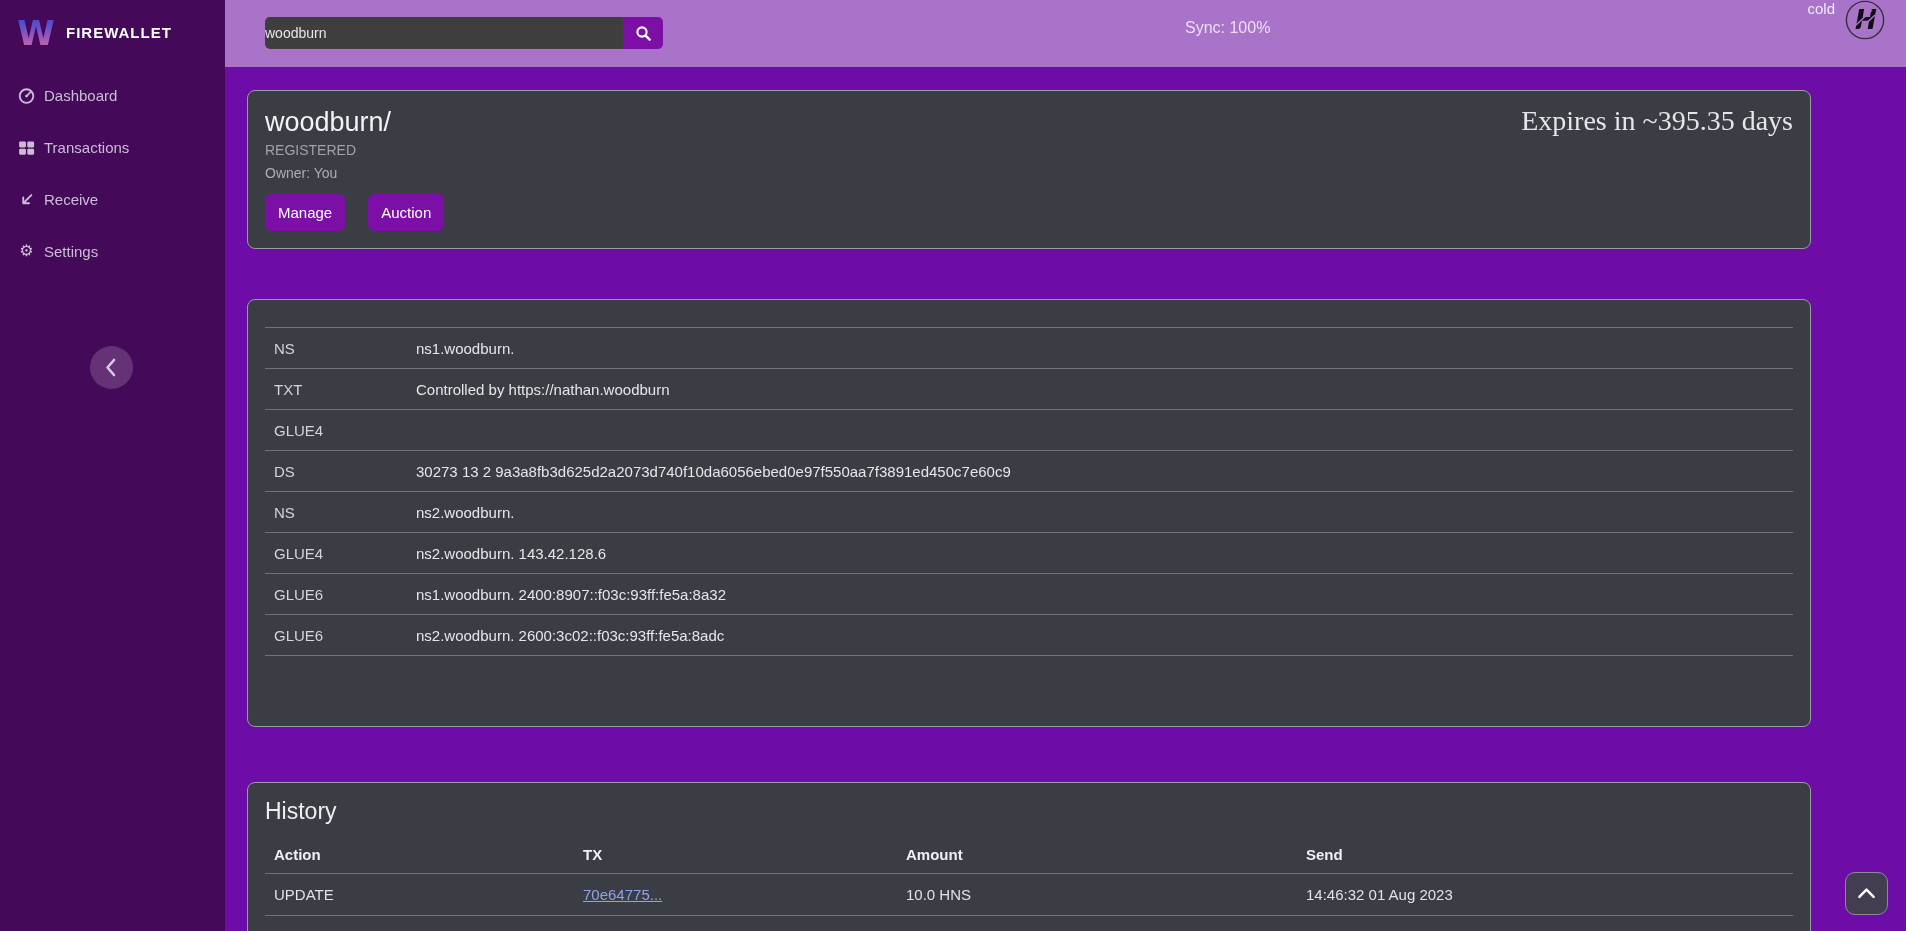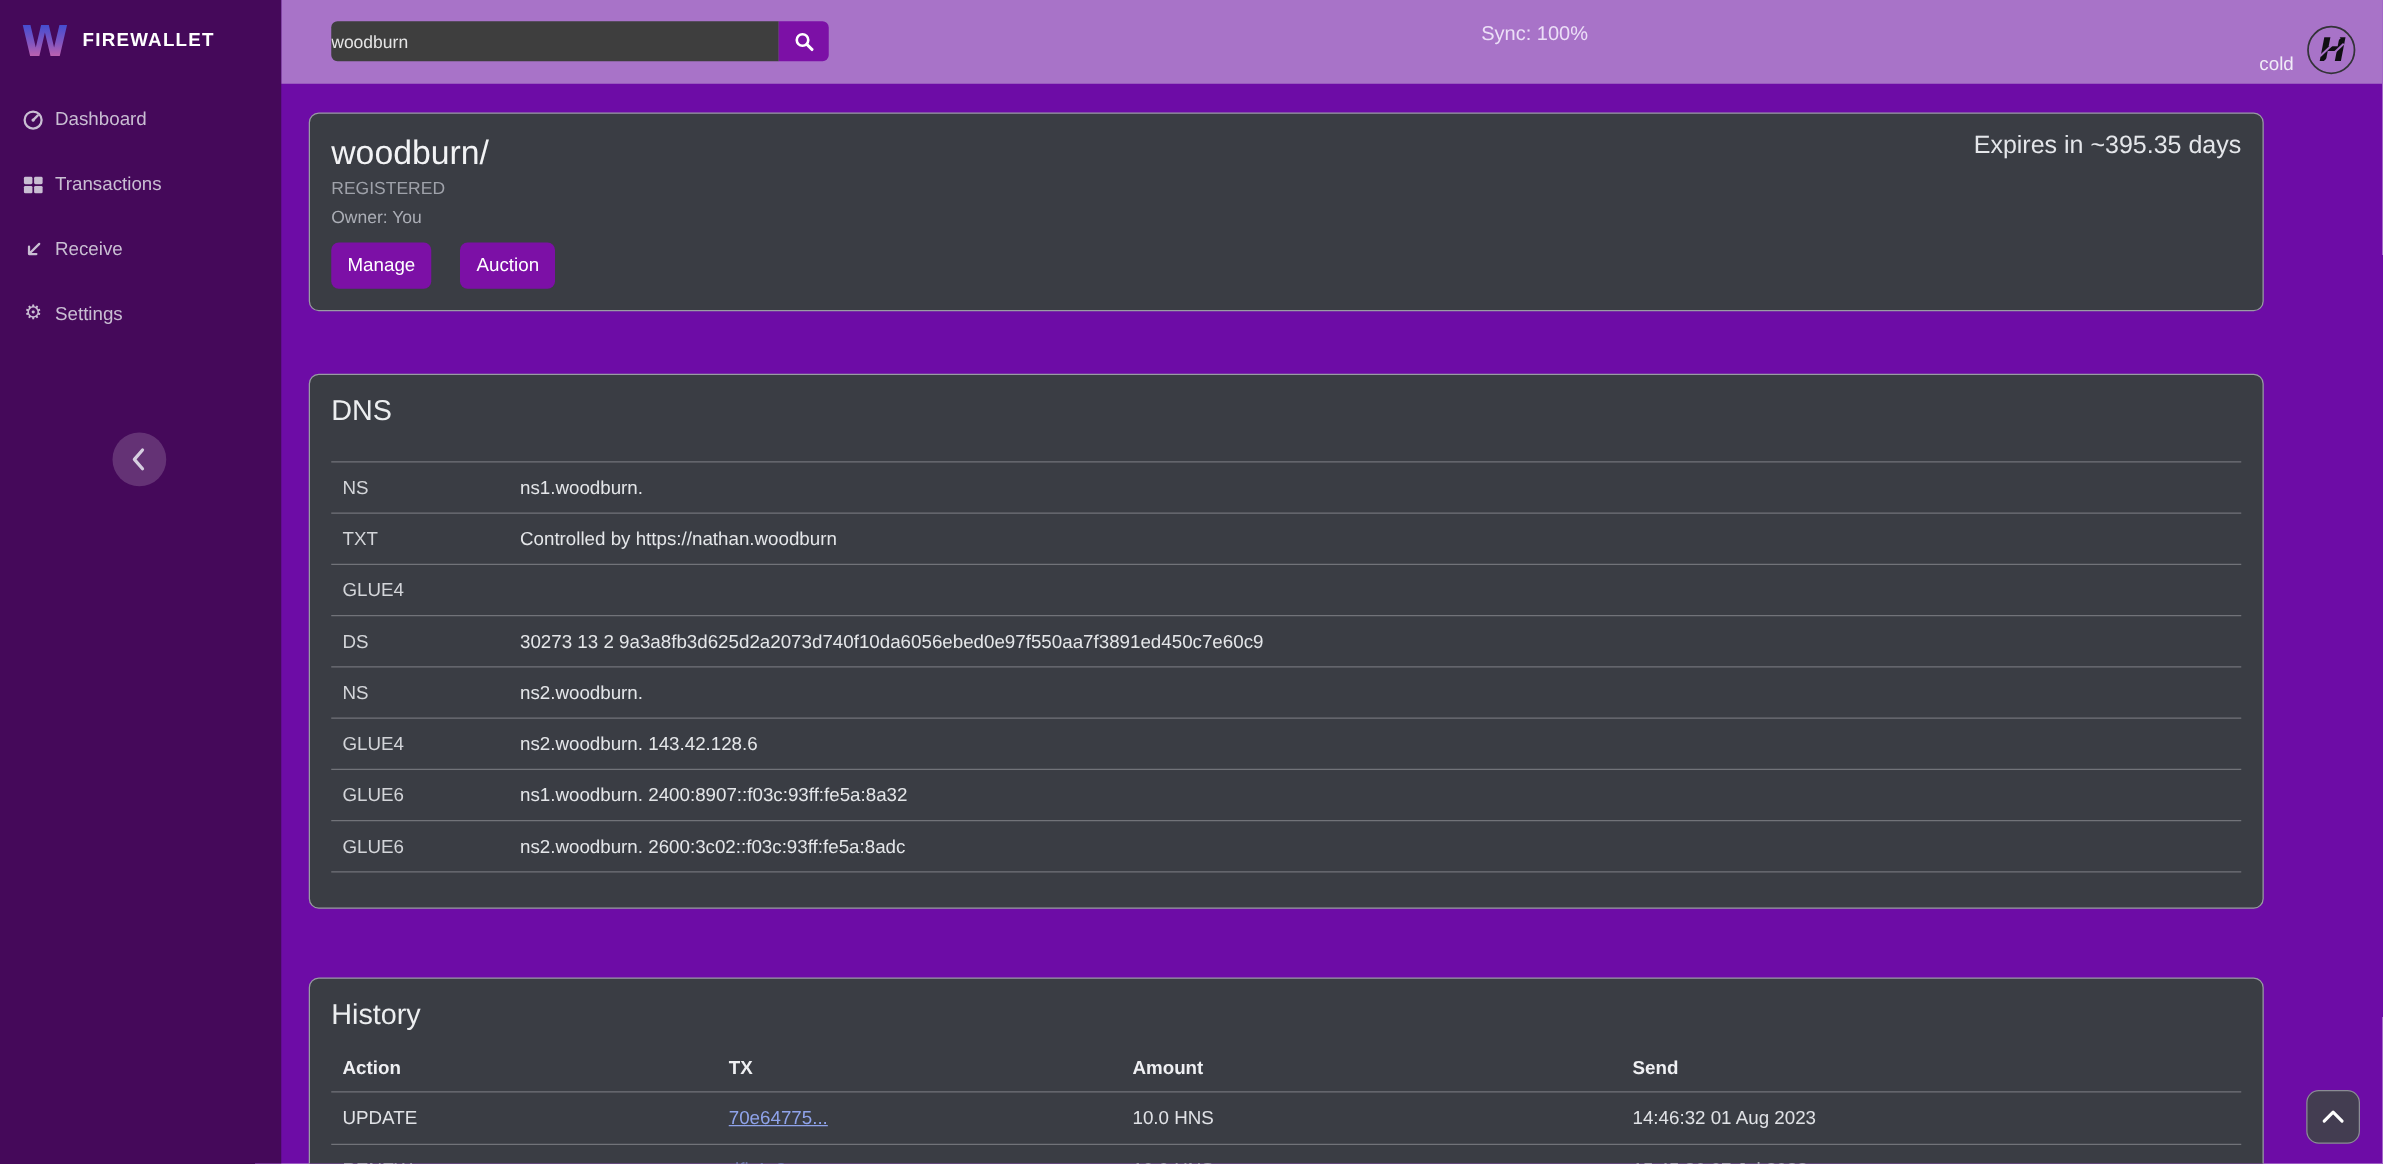--- a/index.html
+++ b/index.html
@@ -26,35 +26,35 @@
 
   
   .topbar{position:absolute;left:225px;top:0;width:1681px;height:67px;background:var(--topbar-bg);z-index:4;}
   .search-group{position:absolute;left:40px;top:17px;height:32px;display:flex;}
   .search-input{width:358px;height:32px;background:#3e3e3e;border:none;outline:none;color:#e6e6e6;
     font-size:14px;padding-left:0;border-radius:5px 0 0 5px;font-family:"Liberation Sans",sans-serif;}
   .search-btn{width:40px;height:32px;background:var(--accent);border:none;border-radius:0 5px 5px 0;
     display:flex;align-items:center;justify-content:center;cursor:pointer;}
   .sync{position:absolute;left:960px;top:0;height:56px;display:flex;align-items:center;
     color:#ecdff7;font-size:16px;}
-  .account{position:absolute;right:21px;top:0;height:60px;display:flex;align-items:flex-end;gap:10px;}
+  .account{position:absolute;right:21px;top:0;height:60px;display:flex;align-items:flex-start;gap:10px;}
   .account .wallet-name{color:#f1ecf7;font-size:15px;}
 
   
   .main{position:absolute;left:225px;top:67px;width:1610px;height:864px;padding:23px 24px 0 22px;}
   .card{position:relative;background:var(--card-bg);border:1px solid var(--card-border);border-radius:8px;}
 
   .domain-card{height:159px;padding:14px 17px;}
   .domain-title{font-size:27px;font-weight:400;color:#f2f3f5;line-height:34px;}
   .domain-status{margin-top:3px;font-size:14px;color:#9fa2aa;}
   .domain-owner{margin-top:7px;font-size:14px;color:#abaeb6;}
   .btn-row{margin-top:13px;display:flex;gap:23px;}
   .btn{height:37px;padding:0 13px;background:var(--accent);color:#fff;border:none;border-radius:6px;
     font-size:15px;cursor:pointer;font-family:"Liberation Sans",sans-serif;}
-  .expires{position:absolute;top:14px;right:17px;font-size:20px;color:#e4e6ea;}
+  .expires{position:absolute;top:14px;right:17px;font-size:28px;color:#e4e6ea;font-family:Liberation Serif, serif;}
 
   .dns-card{margin-top:50px;height:428px;}
   .card-title{margin:14px 0 0 17px;font-size:23px;font-weight:400;color:#eceef0;line-height:28px;}
   .dns-table{margin:27px 17px 0 17px;border-bottom:1px solid var(--divider);}
   .dns-row{display:grid;grid-template-columns:142px 1fr;align-items:center;height:41px;
     padding-left:9px;border-top:1px solid var(--divider);font-size:15px;}
   .dns-type{color:#d3d5d9;}
   .dns-value{color:#e4e6e9;}
 
   .history-card{margin-top:55px;height:280px;}
@@ -160,21 +160,20 @@
       <div class="domain-status">REGISTERED</div>
       <div class="domain-owner">Owner: You</div>
       <div class="btn-row">
         <button class="btn">Manage</button>
         <button class="btn">Auction</button>
       </div>
       <div class="expires">Expires in ~395.35 days</div>
     </section>
 
     <section class="card dns-card">
-      <h2 class="card-title">DNS</h2>
       <div class="dns-table">
         <div class="dns-row">
           <span class="dns-type">NS</span>
           <span class="dns-value">ns1.woodburn.</span>
         </div>
         <div class="dns-row">
           <span class="dns-type">TXT</span>
           <span class="dns-value">Controlled by https://nathan.woodburn</span>
         </div>
         <div class="dns-row">

